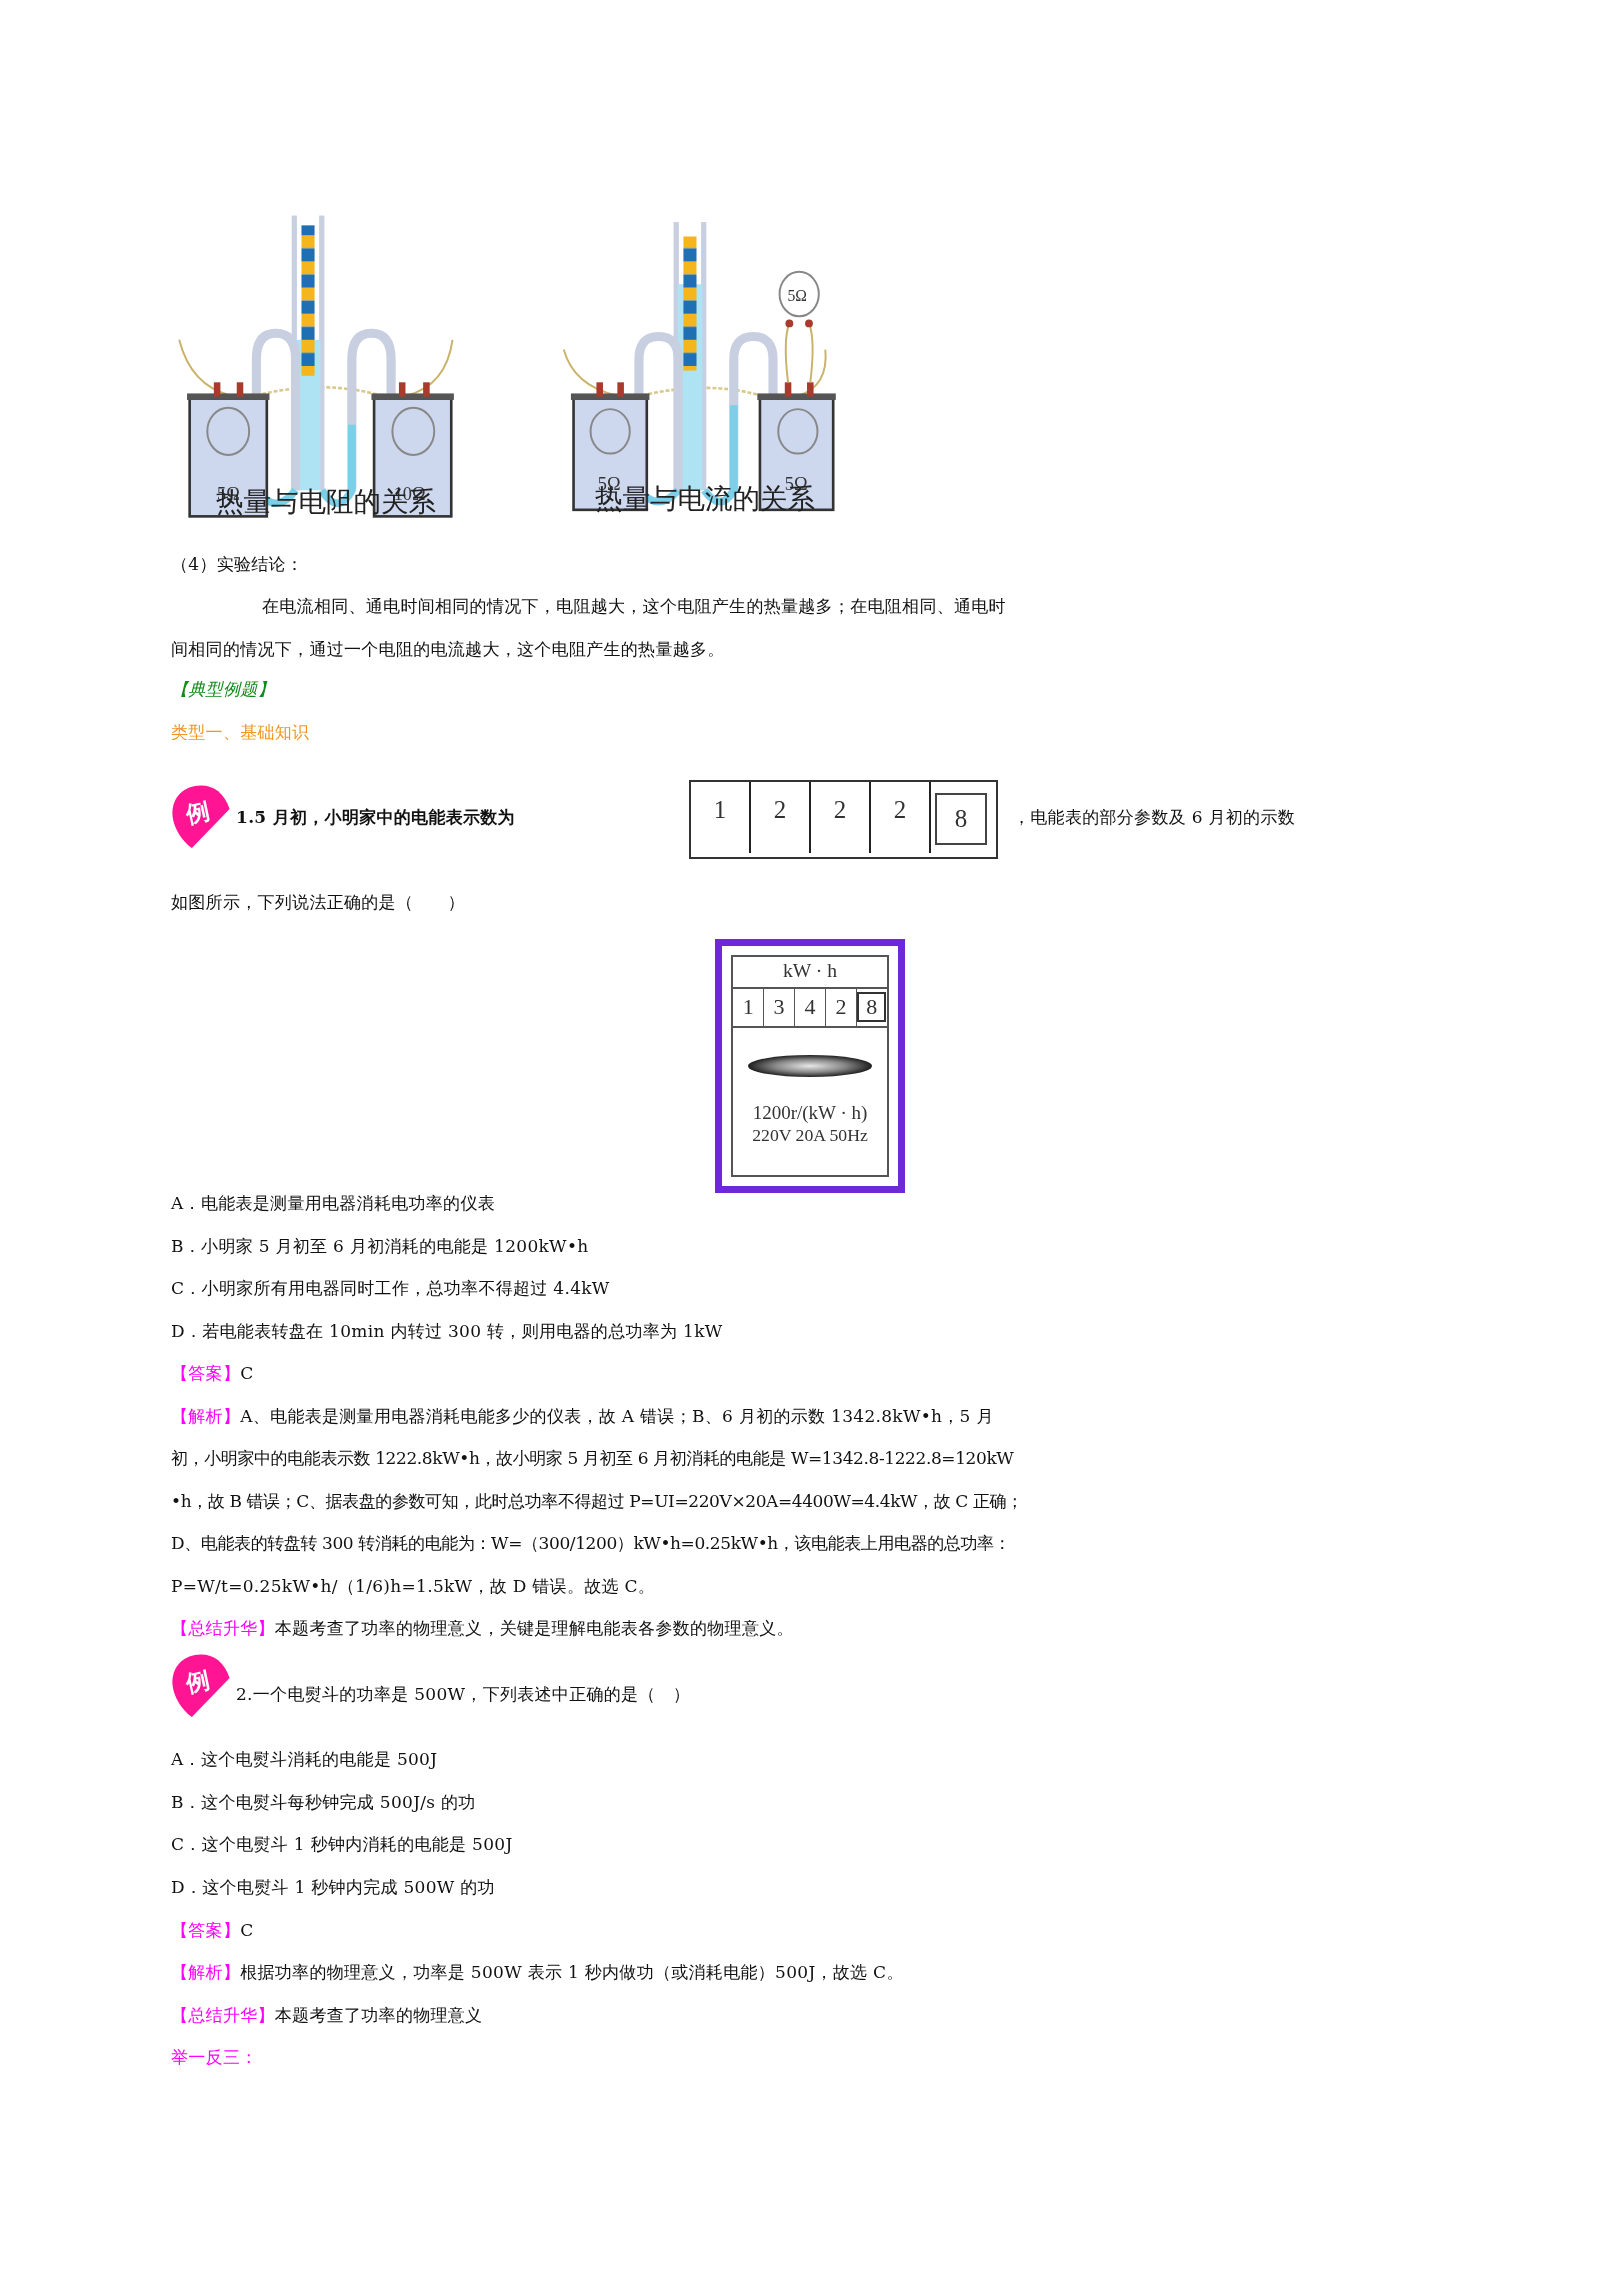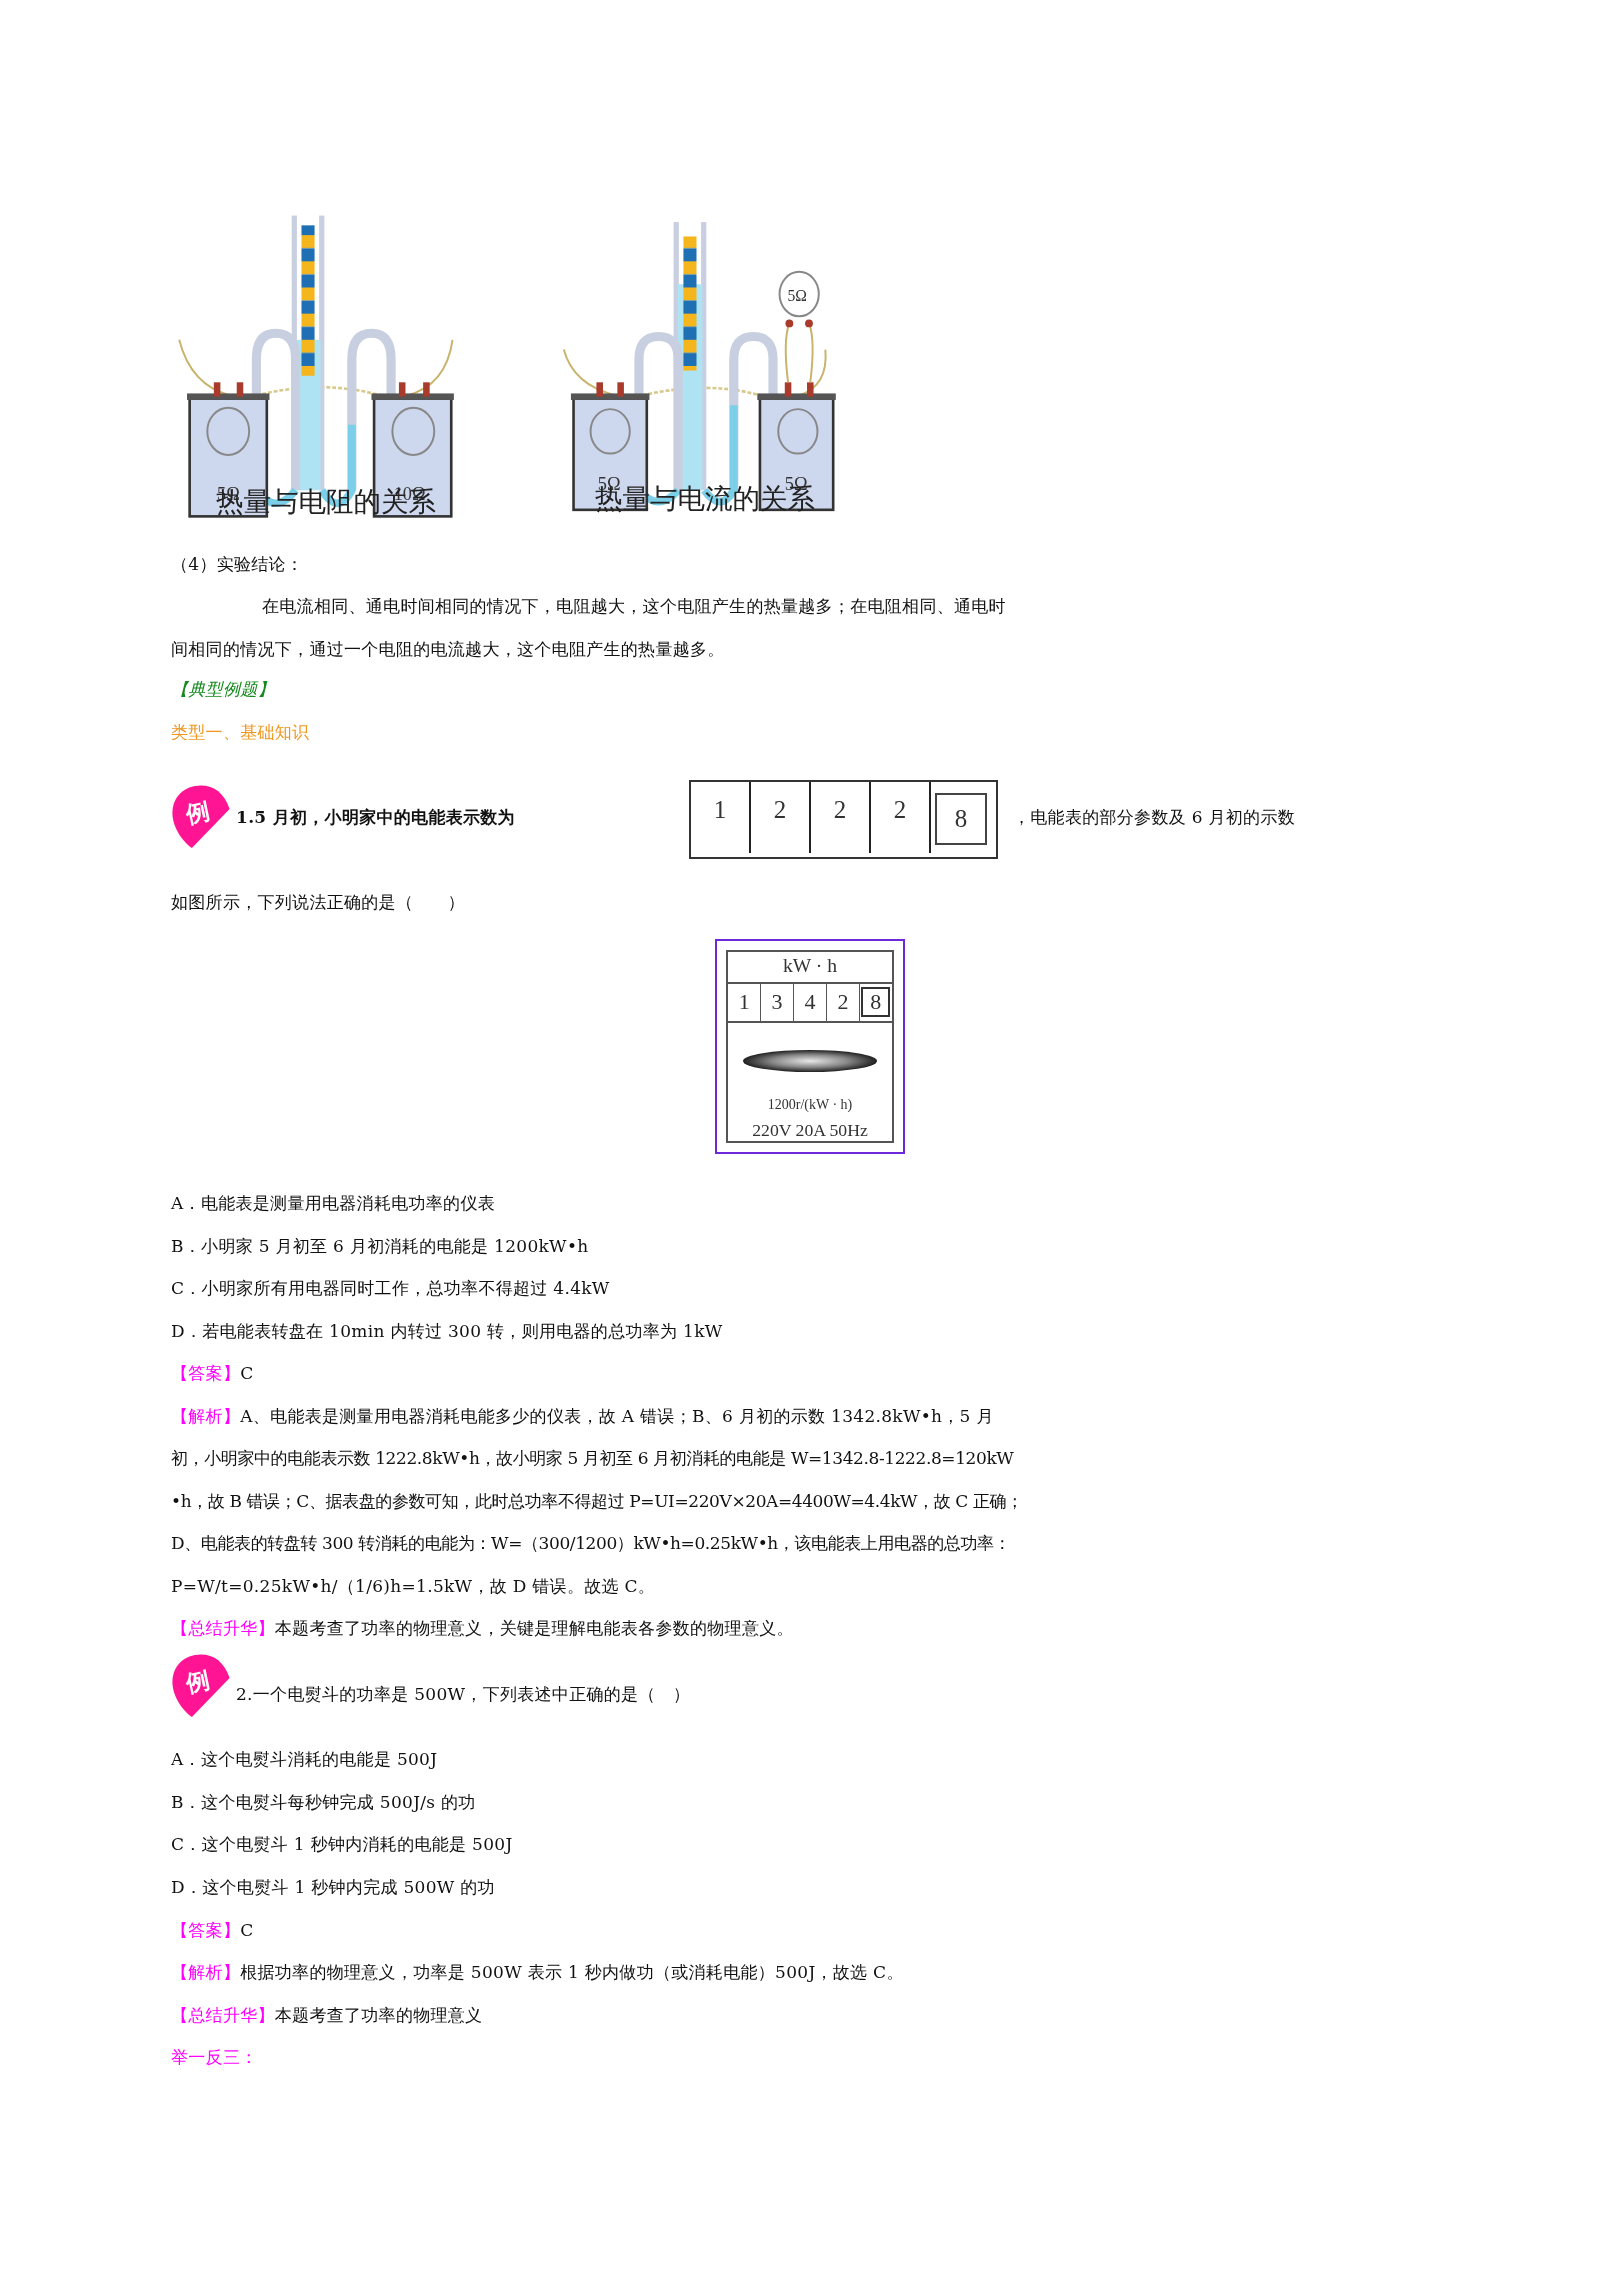--- a/index.html
+++ b/index.html
@@ -16,30 +16,30 @@
   .caption { position: absolute; font-family: "DejaVu Sans", sans-serif; font-size: 27.5px; color: #222; }
   
   .badge { position: absolute; width: 60px; height: 65px; }
   
   .digits { position: absolute; left: 689px; top: 780px; height: 75px; display: flex; border: 2px solid #333; }
   .digit { width: 60px; height: 71px; border-right: 2px solid #222; display: flex; align-items: flex-start; justify-content: center;
            font-family: "Liberation Serif", serif; font-size: 25px; padding-top: 14.4px; box-sizing: border-box; color:#333; }
   .digit.last { width: 65px; border-right: none; position: relative; }
   .digit.last .inner { position: absolute; left: 3.9px; top: 10.5px; width: 52px; height: 52px; border: 2px solid #444; display:flex; align-items:center; justify-content:center; box-sizing:border-box; }
   
-  .meter { position: absolute; left: 715px; top: 939px; width: 190px; height: 215px; border: 2px solid #6d28d9; box-sizing: border-box; }
+  .meter { position: absolute; left: 715px; top: 939px; width: 190px; height: 254px; border: 7px solid #6d28d9; box-sizing: border-box; }
   .meter .in { position: absolute; left: 9.2px; top: 9.2px; right: 9.2px; bottom: 9.2px; border: 2px solid #555; }
   .meter .unit { position: absolute; left: 0; right: 0; top: 0; height: 27.5px; text-align: center; font-family: "Liberation Serif", serif; font-size: 19.6px; line-height: 27.5px; color:#333; }
   .meter .row { position: absolute; left: 0; right: 0; top: 30px; height: 37px; display: flex; border-top: 2px solid #555; border-bottom: 2px solid #555; }
   .meter .cell { flex: 1; border-right: 1.3px solid #555; text-align: center; font-family: "Liberation Serif", serif; font-size: 22px; line-height: 35px; color:#333; }
   .meter .cell.last { border-right: none; }
   .meter .cell.last span { display:inline-block; border: 2px solid #333; width: 25px; line-height: 26px; margin-top: 3.3px; }
   .meter .disc { position: absolute; left: 14.4px; right: 14.4px; top: 98px; height: 22px; border-radius: 50%;
                  background: radial-gradient(ellipse at center, #e8e8e8 0%, #888 40%, #111 75%); }
-  .meter .spec1 { position: absolute; left: 0; right: 0; top: 145px; text-align: center; font-family: "Liberation Serif", serif; font-size: 14px; color:#333; }
+  .meter .spec1 { position: absolute; left: 0; right: 0; top: 145px; text-align: center; font-family: "Liberation Serif", serif; font-size: 19px; color:#333; }
   .meter .spec2 { position: absolute; left: 0; right: 0; top: 168px; text-align: center; font-family: "Liberation Serif", serif; font-size: 17.7px; color:#333; }
 </style>
 </head>
 <body>
 
 <div class="diagram">
   <svg width="707" height="327" viewBox="0 0 1080 500">
     <defs>
       <pattern id="scale" x="0" y="0" width="20" height="40" patternUnits="userSpaceOnUse">
         <rect x="0" y="0" width="20" height="20" fill="#f5b51c"></rect>

